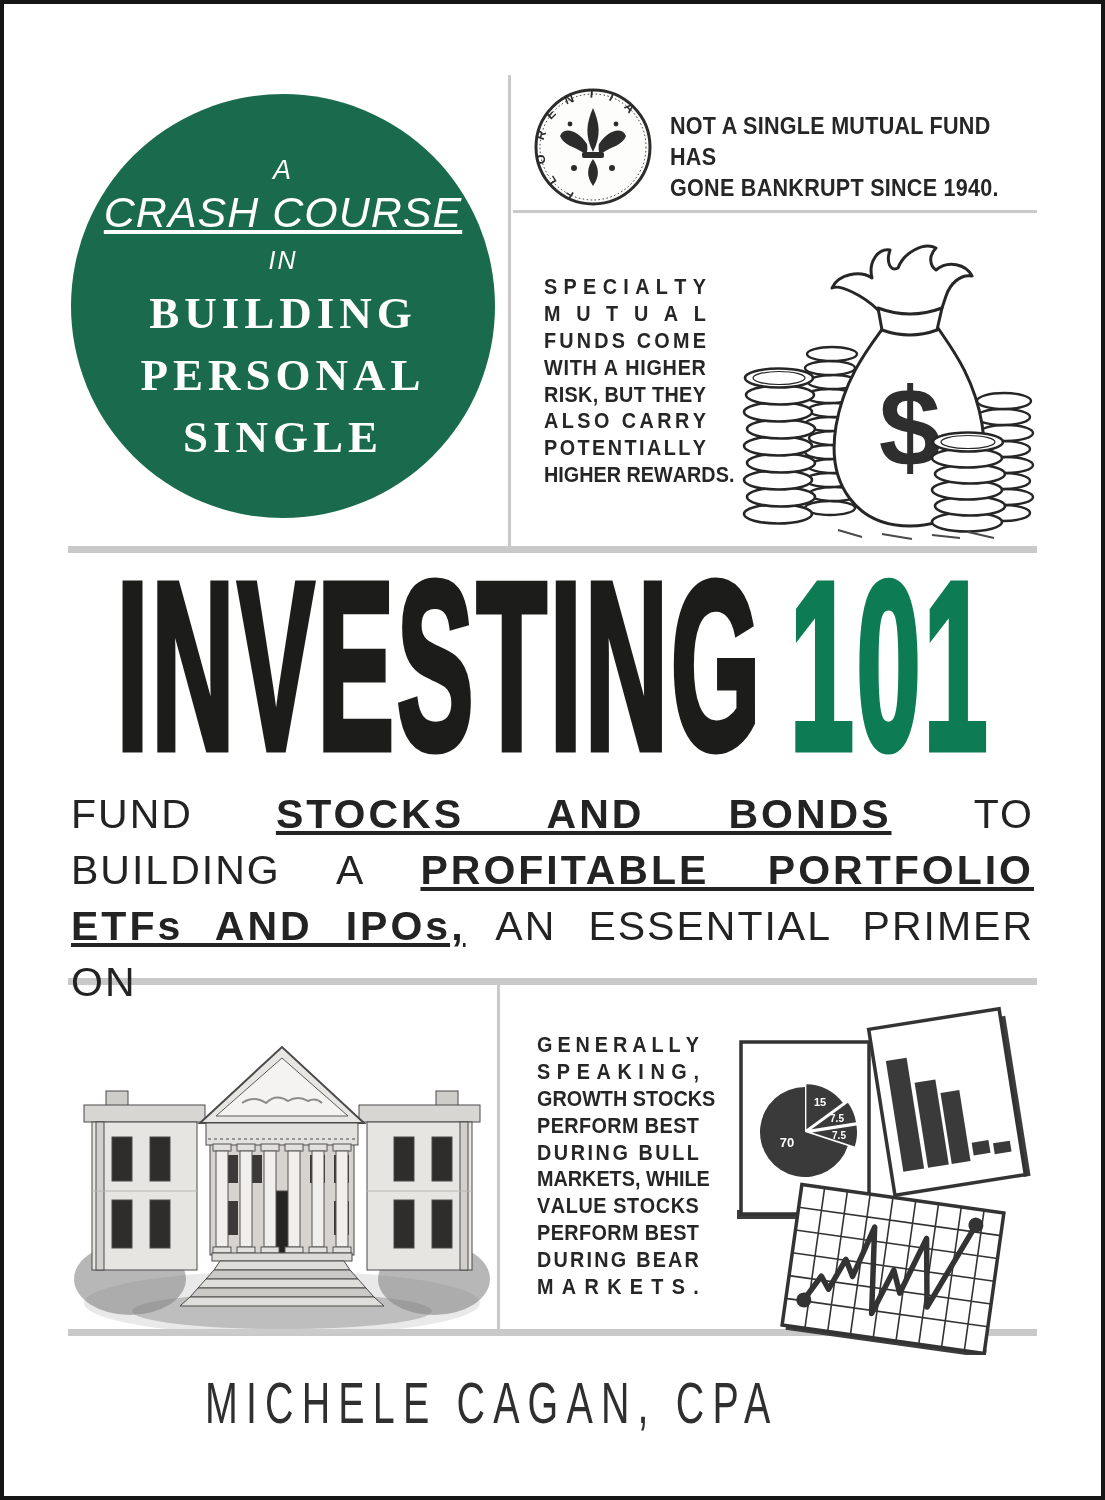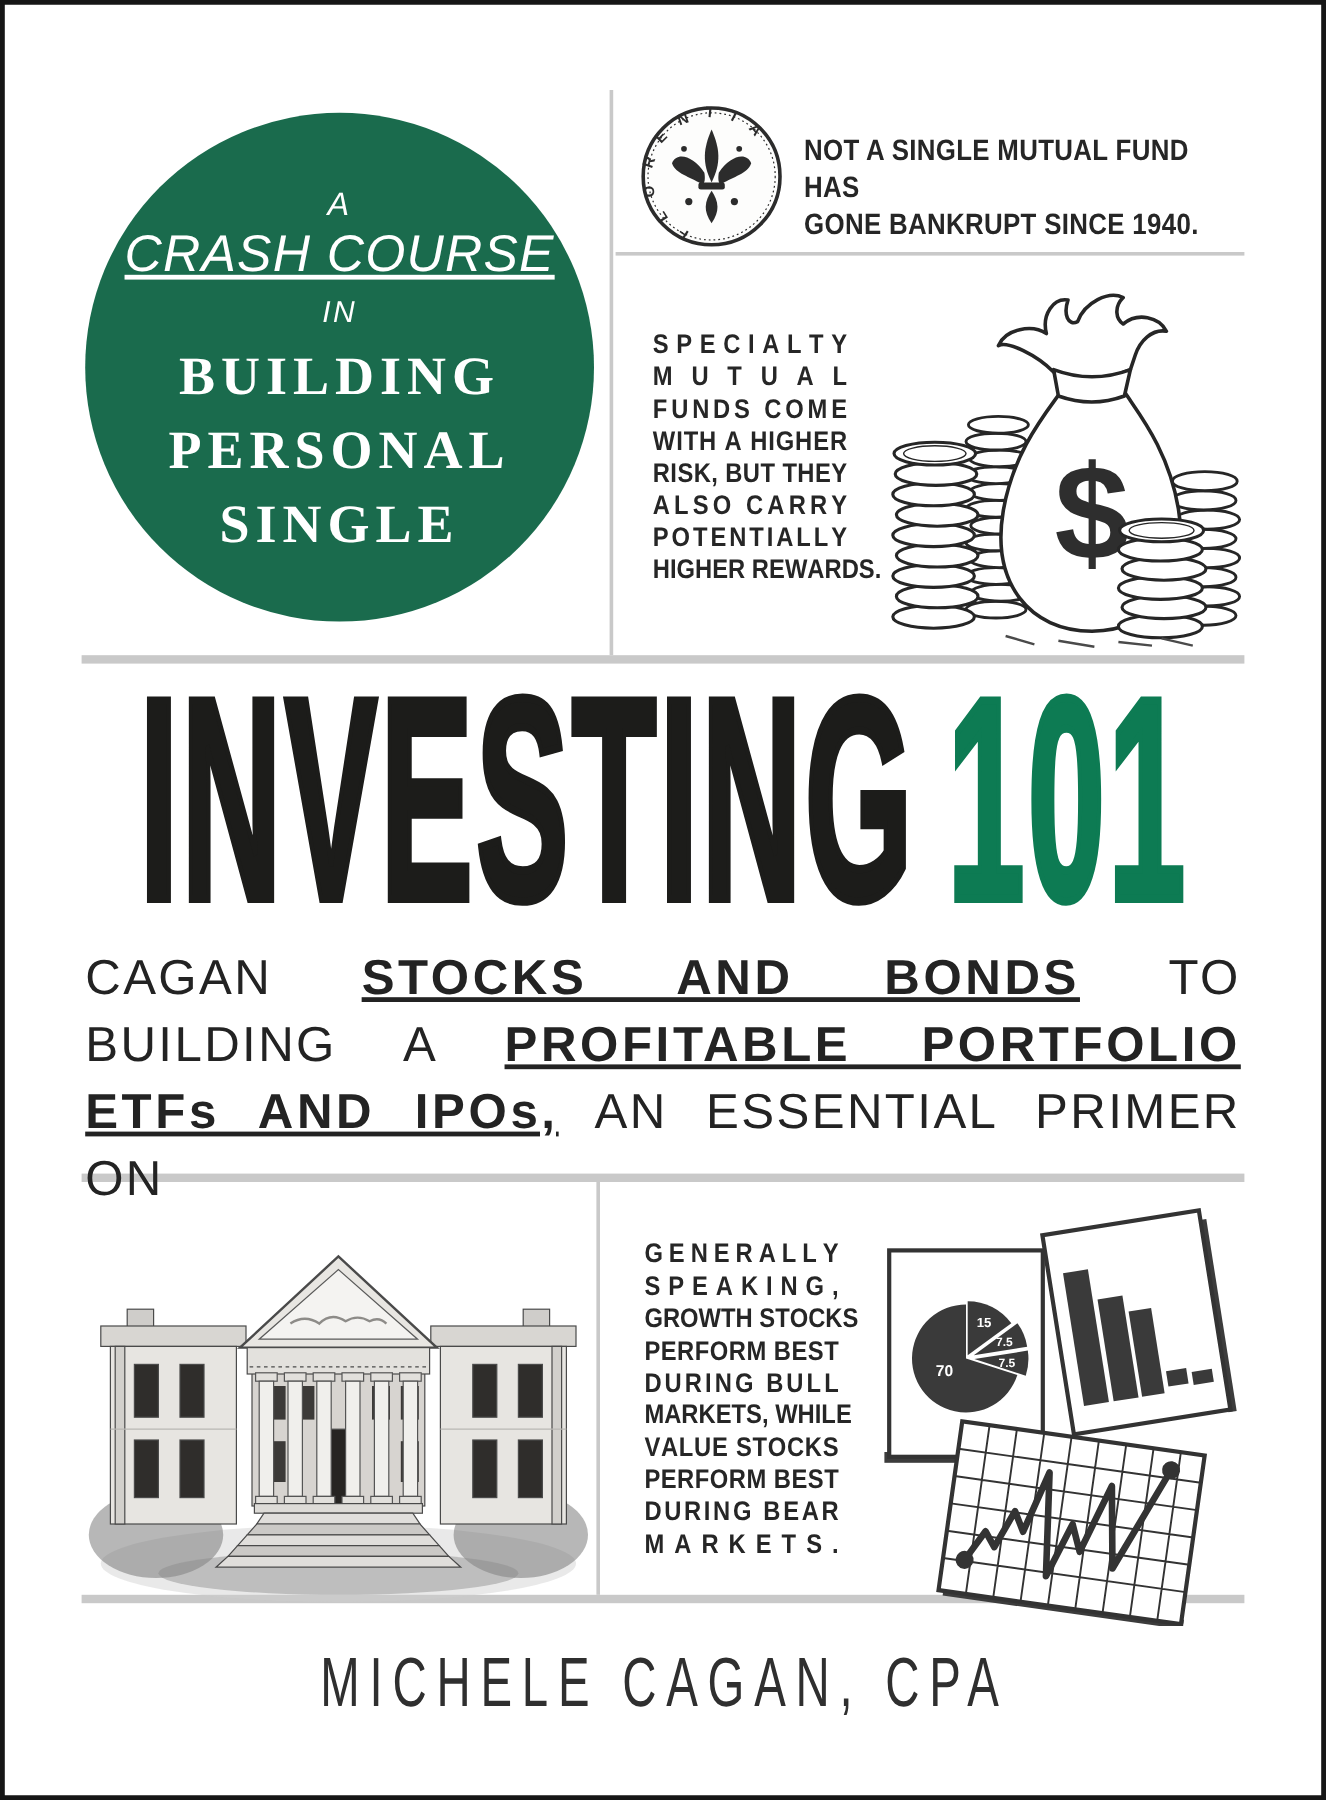--- a/index.html
+++ b/index.html
@@ -52,21 +52,21 @@
 
   
   .subtitle { position:absolute; left:71px; top:786px; width:963px; color:#232323; }
   .sub-line { text-align:justify; text-align-last:justify; font-size:41px; line-height:56px;
               word-spacing:6px; }
   .seg-light { font-weight:400; letter-spacing:2px; }
   .seg-bold  { font-weight:700; letter-spacing:3px;text-decoration:underline; }
 
   
   .author-row { position:absolute; left:70px; top:1368px; width:967px;
-                display:flex; justify-content:center; }
+                display:flex; justify-content:flex-start; }
   .author-name { white-space:nowrap; font-weight:400; font-size:58px; line-height:70px;
                  letter-spacing:12px; color:#2f2f2f; transform:scaleX(0.68);
                  transform-origin:50% 0; }
 
   .illus { position:absolute; }
   #coin-illus    { left:530px; top:84px; }
   #moneybag-illus{ left:720px; top:226px; }
   #building-illus{ left:72px;  top:995px; }
   #charts-illus  { left:733px; top:1000px; }
 
@@ -282,21 +282,21 @@
     <path d="M118,304 l24,7 M162,308 l30,5 M212,309 l28,3 M248,306 l26,6" stroke="#4a4a4a" stroke-width="2" fill="none"></path>
   </svg>
 
   <div class="title-row">
     <div class="title-scale">
       <span class="title-word">INVESTING</span><span class="title-num">101</span>
     </div>
   </div>
 
   <div class="subtitle">
-      <div class="sub-line"><span class="seg-light">CAGAN </span><span class="seg-bold">STOCKS AND BONDS</span><span class="seg-light"> TO</span></div>
+      <div class="sub-line"><span class="seg-light">FUND </span><span class="seg-bold">STOCKS AND BONDS</span><span class="seg-light"> TO</span></div>
       <div class="sub-line"><span class="seg-light">BUILDING A </span><span class="seg-bold">PROFITABLE PORTFOLIO</span></div>
       <div class="sub-line"><span class="seg-bold">ETFs AND IPOs,</span><span class="seg-light"> AN ESSENTIAL PRIMER ON</span></div>
     </div>
 
   <svg class="illus" id="building-illus" width="420" height="345" viewBox="0 0 420 345">
     <ellipse cx="210" cy="308" rx="198" ry="32" fill="#cfcfcf" opacity="0.45"></ellipse>
     <ellipse cx="58" cy="284" rx="56" ry="36" fill="#6f6f6f" opacity="0.5"></ellipse>
     <ellipse cx="362" cy="284" rx="56" ry="36" fill="#6f6f6f" opacity="0.5"></ellipse>
     <ellipse cx="210" cy="316" rx="150" ry="18" fill="#8a8a8a" opacity="0.45"></ellipse>
 

